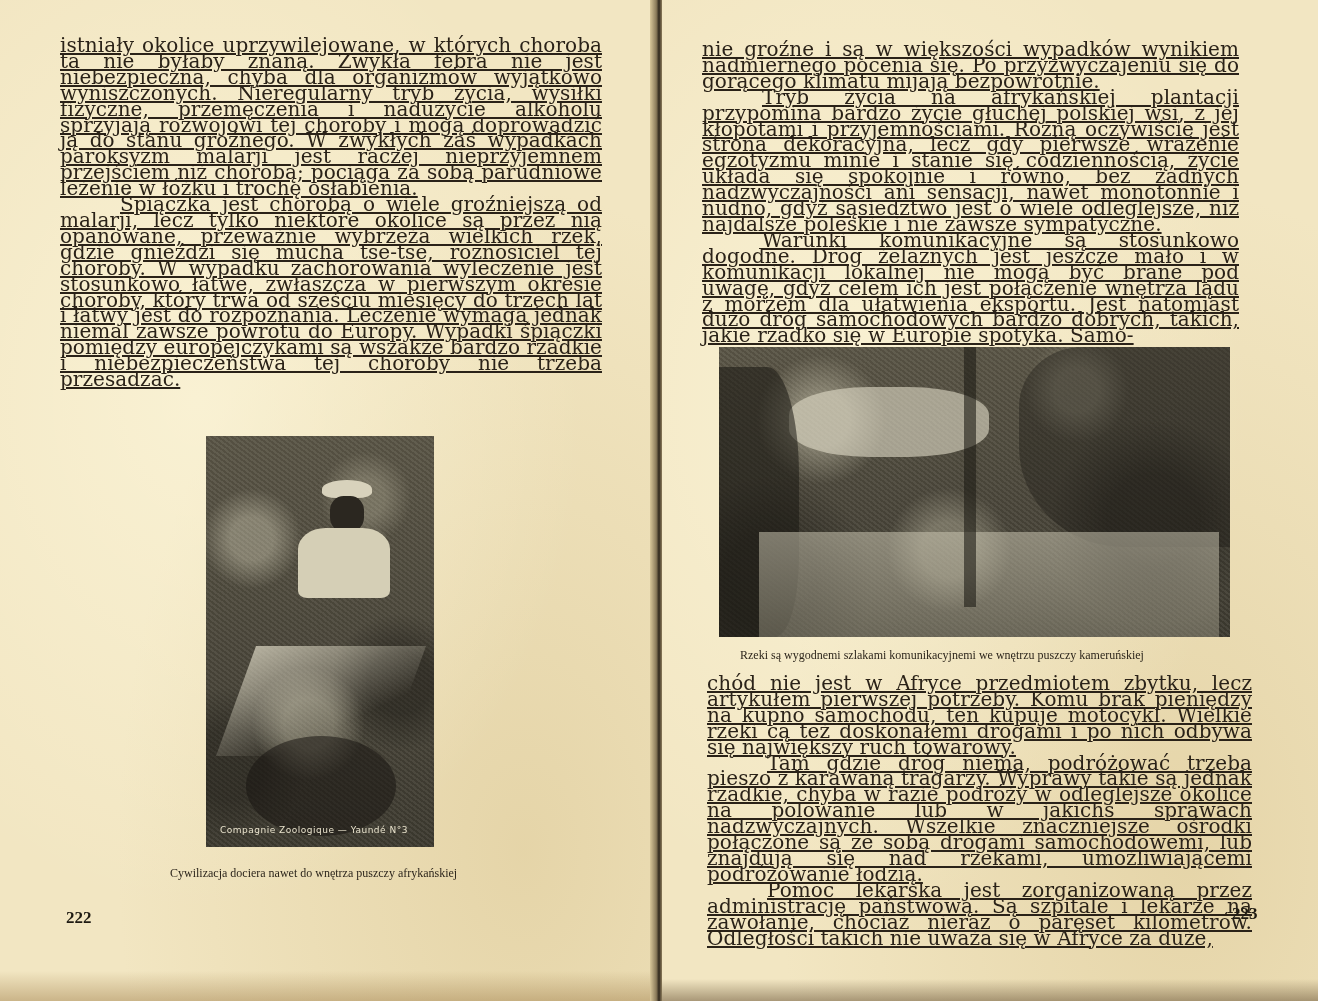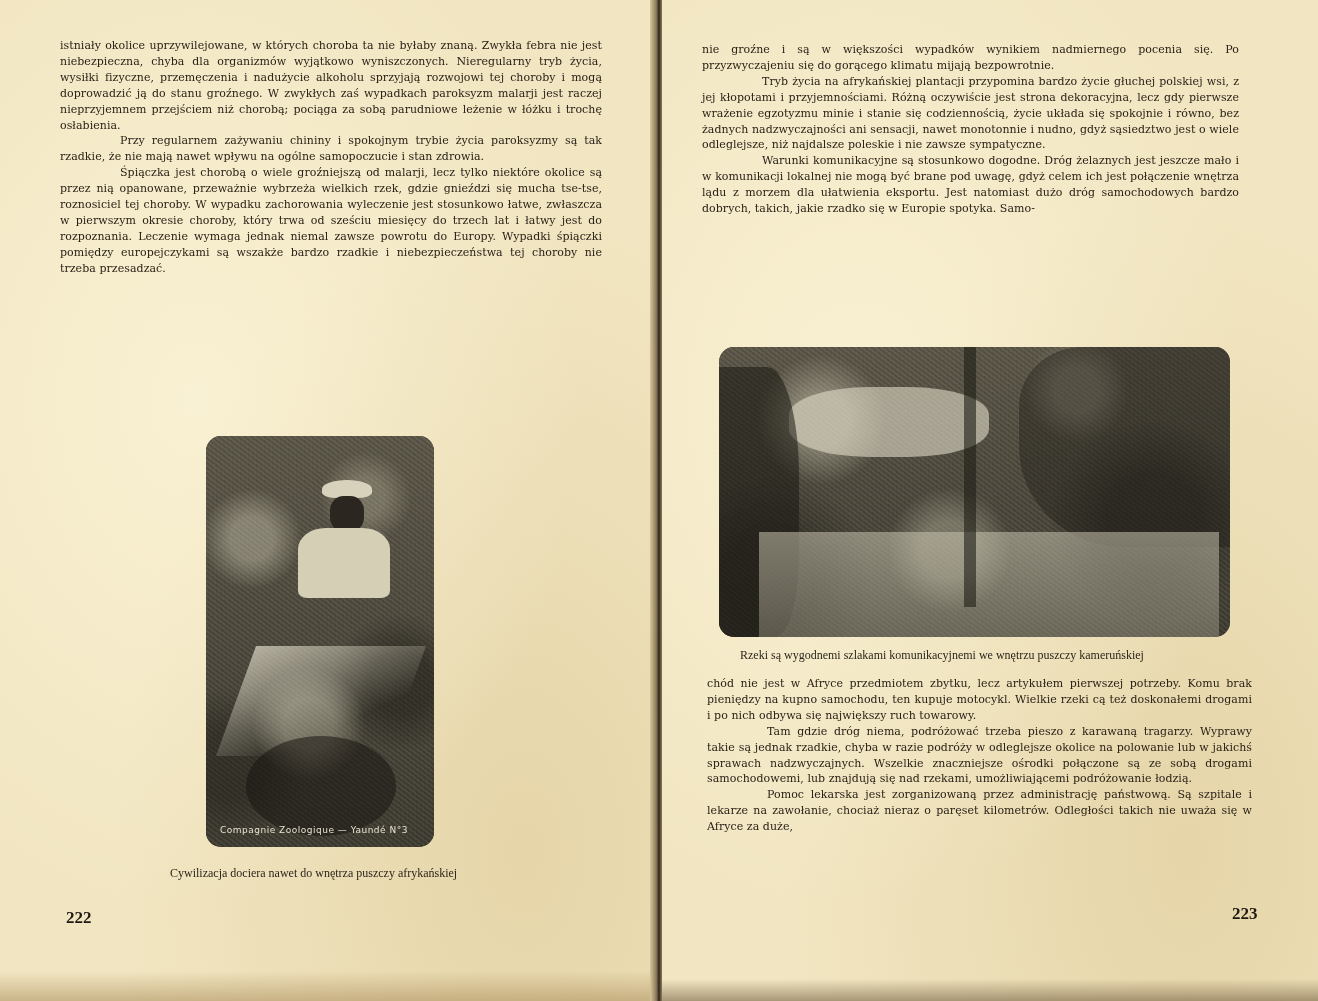--- a/index.html
+++ b/index.html
@@ -27,36 +27,36 @@
   .page-left::after {
     content: ""; position: absolute; left: 0; right: 0; bottom: 0; height: 30px;
     background: linear-gradient(180deg, rgba(190,165,110,0), rgba(170,140,90,0.55));
   }
   .page-right::after {
     content: ""; position: absolute; left: 0; right: 0; bottom: 0; height: 22px;
     background: linear-gradient(180deg, rgba(190,165,110,0), rgba(120,100,70,0.6));
   }
   .text-block {
     position: absolute;
-    font-size: 11px;
+    font-size: 20px;
     line-height: 15.9px;
     text-align: justify;
     letter-spacing: 0.05px;
+    text-decoration: underline;
   }
   .text-block p { margin: 0; }
   .text-block p.indent { text-indent: 60px; }
   .left-top { left: 60px; top: 38px; width: 542px; }
   .right-top { left: 702px; top: 42px; width: 537px; }
   .right-bottom { left: 707px; top: 676px; width: 545px; }
 
   .photo {
     position: absolute;
     background-color: #4a4538;
     overflow: hidden;
-    border-radius: 15px;
   }
   .photo-left { left: 206px; top: 436px; width: 228px; height: 411px; }
   .photo-right { left: 719px; top: 347px; width: 511px; height: 290px; }
   .photo .tex {
     position: absolute; inset: 0;
     background:
       radial-gradient(circle at 20% 25%, rgba(230,225,200,0.35) 0 6%, transparent 14%),
       radial-gradient(circle at 70% 15%, rgba(200,195,170,0.3) 0 5%, transparent 12%),
       radial-gradient(circle at 45% 70%, rgba(210,205,180,0.35) 0 8%, transparent 18%),
       radial-gradient(circle at 85% 60%, rgba(20,18,14,0.4) 0 10%, transparent 22%),
@@ -98,21 +98,20 @@
   .pn-right { left: 1232px; top: 904px; }
 </style>
 </head>
 <body>
 
 <div class="spread">
 
   <div class="page page-left">
     <div class="text-block left-top">
       <p>istniały okolice uprzywilejowane, w których choroba ta nie byłaby znaną. Zwykła febra nie jest niebezpieczna, chyba dla organizmów wyjątkowo wyniszczonych. Nieregularny tryb życia, wysiłki fizyczne, przemęczenia i nadużycie alkoholu sprzyjają rozwojowi tej choroby i mogą doprowadzić ją do stanu groźnego. W zwykłych zaś wypadkach paroksyzm malarji jest raczej nieprzyjemnem przejściem niż chorobą; pociąga za sobą parudniowe leżenie w łóżku i trochę osłabienia.</p>
-      <p class="indent">Przy regularnem zażywaniu chininy i spokojnym trybie życia paroksyzmy są tak rzadkie, że nie mają nawet wpływu na ogólne samopoczucie i stan zdrowia.</p>
       <p class="indent">Śpiączka jest chorobą o wiele groźniejszą od malarji, lecz tylko niektóre okolice są przez nią opanowane, przeważnie wybrzeża wielkich rzek, gdzie gnieździ się mucha tse-tse, roznosiciel tej choroby. W wypadku zachorowania wyleczenie jest stosunkowo łatwe, zwłaszcza w pierwszym okresie choroby, który trwa od sześciu miesięcy do trzech lat i łatwy jest do rozpoznania. Leczenie wymaga jednak niemal zawsze powrotu do Europy. Wypadki śpiączki pomiędzy europejczykami są wszakże bardzo rzadkie i niebezpieczeństwa tej choroby nie trzeba przesadzać.</p>
     </div>
 
     <div class="photo photo-left">
       <div class="tex"></div>
       <div class="fig-hat"></div>
       <div class="fig-face"></div>
       <div class="fig-shirt"></div>
       <div class="fig-leaves1"></div>
       <div class="fig-leaves2"></div>

